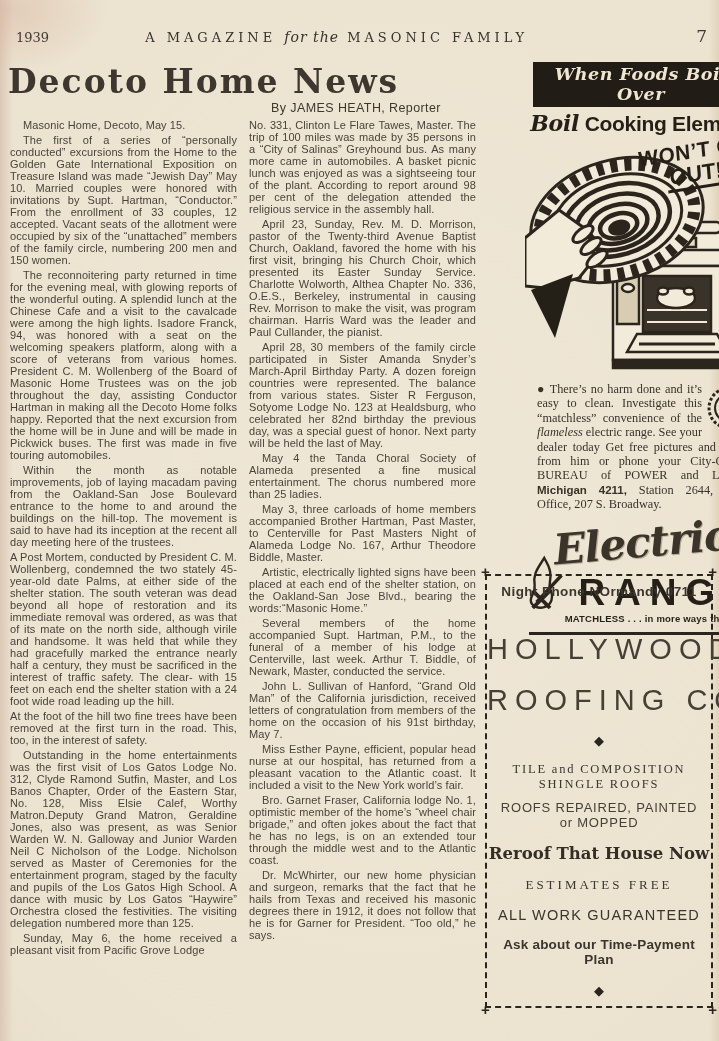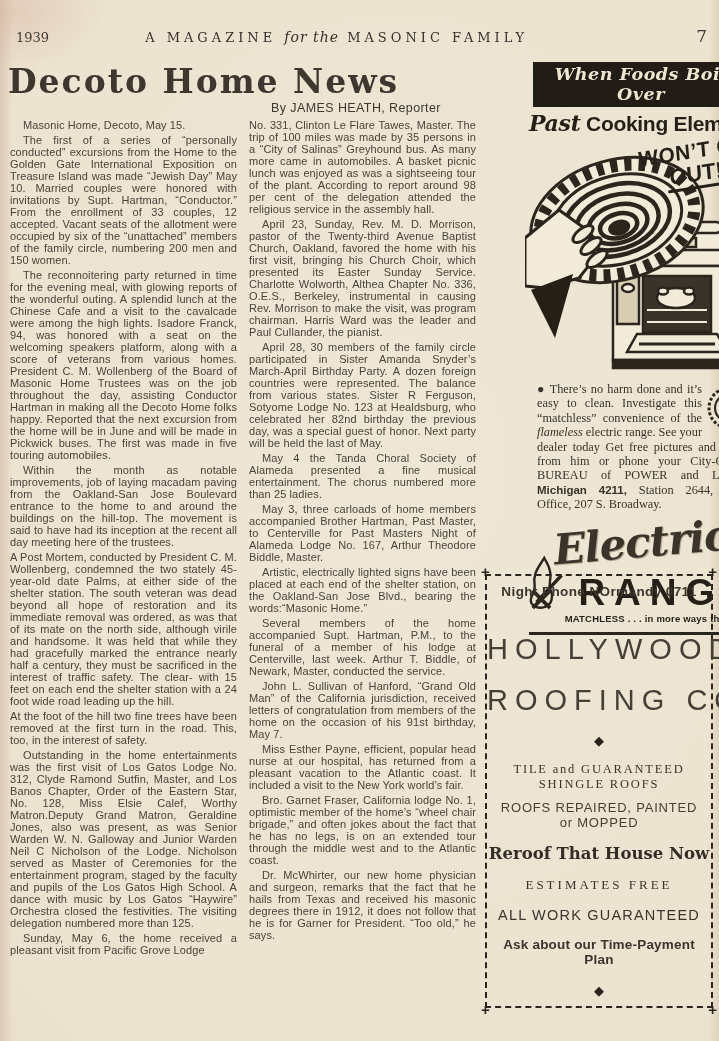--- a/index.html
+++ b/index.html
@@ -113,21 +113,21 @@
         <p class="body-par indent">John L. Sullivan of Hanford, “Grand Old Man” of the California jurisdiction, received letters of congratulation from members of the home on the occasion of his 91st birthday, May 7.</p>
         <p class="body-par indent">Miss Esther Payne, efficient, popular head nurse at our hospital, has returned from a pleasant vacation to the Atlantic coast. It included a visit to the New York world’s fair.</p>
         <p class="body-par indent">Bro. Garnet Fraser, California lodge No. 1, optimistic member of the home’s “wheel chair brigade,” and often jokes about the fact that he has no legs, is on an extended tour through the middle west and to the Atlantic coast.</p>
         <p class="body-par indent">Dr. McWhirter, our new home physician and surgeon, remarks that the fact that he hails from Texas and received his masonic degrees there in 1912, it does not follow that he is for Garner for President. “Too old,” he says.</p>
       </div>
   </div>
 
   <div class="range-ad">
     <div class="banner">When Foods Boil Over</div>
     <div class="cook-headline">
-      <span class="script">Past</span><span> Cooking Element</span>
+      <span class="script">Boil</span><span> Cooking Element</span>
     </div>
 
     <div class="illustration">
       <svg width="232" height="238" viewBox="0 0 232 238">
         <g stroke="#2b251d" stroke-width="2.5" fill="#f2ebd9">
 
           <polygon points="110,114 120,94 196,94 212,114"></polygon>
           <rect x="160" y="84" width="36" height="11" rx="5"></rect>
           <rect x="129" y="100" width="17" height="9" fill="#e6dcc4"></rect>
           <rect x="154" y="100" width="17" height="9" fill="#e6dcc4"></rect>
@@ -207,21 +207,21 @@
   <div class="roofing-ad">
     <span class="corner tl">+</span>
     <span class="corner tr">+</span>
     <span class="corner bl">+</span>
     <span class="corner br">+</span>
 
     <div class="phone-line mt8">Night Phone NOrmandy 0711</div>
     <div class="roof-name mt34">HOLLYWOOD</div>
     <div class="roof-name mt18">ROOFING CO.</div>
     <div class="diamond mt16">◆</div>
-    <div class="svc-serif mt14">TILE and GUARANTEED</div>
+    <div class="svc-serif mt14">TILE and COMPOSITION</div>
     <div class="svc-serif">SHINGLE ROOFS</div>
     <div class="repair-line mt8">ROOFS REPAIRED, PAINTED</div>
     <div class="repair-line">or MOPPED</div>
     <div class="cta mt14">Reroof That House Now</div>
     <div class="estimates mt14">ESTIMATES FREE</div>
     <div class="guarantee mt14">ALL WORK GUARANTEED</div>
     <div class="payment mt14">Ask about our Time-Payment Plan</div>
     <div class="diamond mt16">◆</div>
 
   </div>

